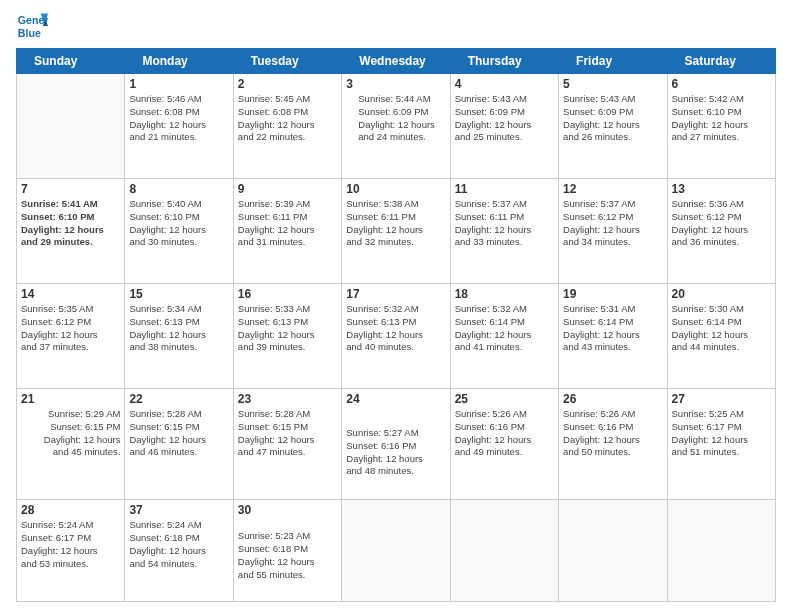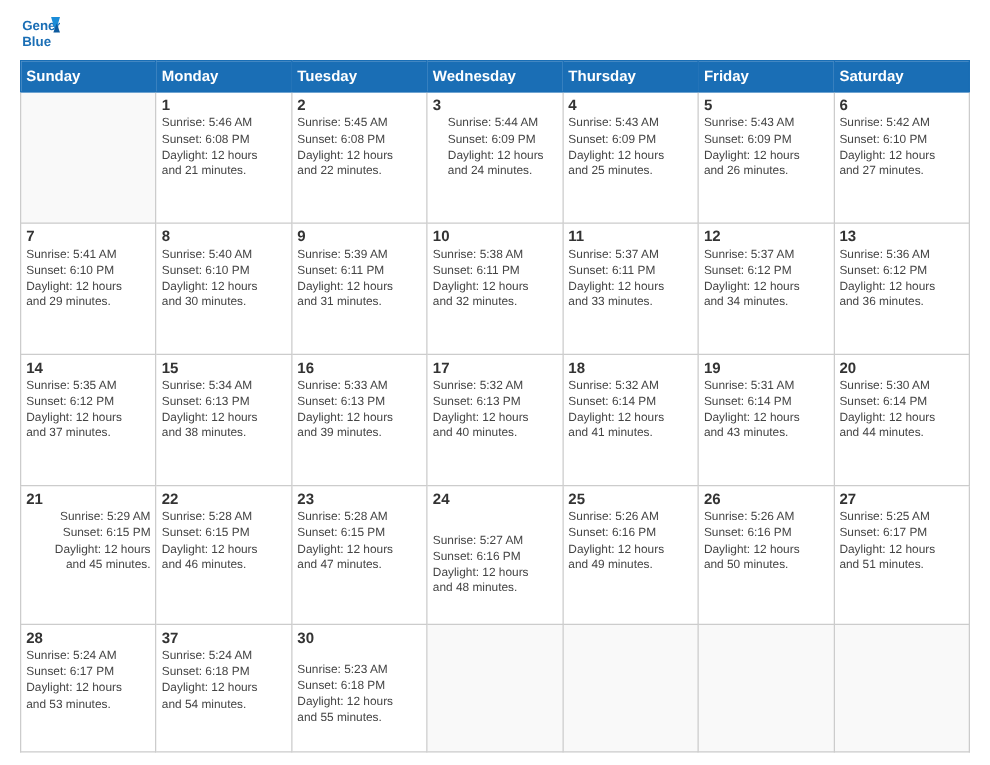--- a/index.html
+++ b/index.html
@@ -49,21 +49,21 @@
       border: 1px solid #ccc;
       border-collapse: collapse;
       width: 100%;
       table-layout: fixed;
     }
     .calendar th {
       background-color: #1a6eb5;
       color: #fff;
       font-size: 12px;
       font-weight: bold;
-      padding: 5px 4px;
+      padding: 5px 17px;
       border: 1px solid #1a6eb5;
       text-align: left;
       margin-left: 45px;
     }
     .calendar td {
       border: 1px solid #ccc;
       vertical-align: top;
       padding: 3px 4px;
       font-size: 10px;
       color: #333;
@@ -168,21 +168,21 @@
             <span class="day-num">6</span>
             <div class="day-info" style="white-space: pre-line;">Sunrise: 5:42 AM
 Sunset: 6:10 PM
 Daylight: 12 hours
 and 27 minutes.</div>
           </td>
         </tr>
         <tr>
           <td>
             <span class="day-num">7</span>
-            <div class="day-info" style="white-space: pre-line;">Sunrise: 5:41 AM
+            <div class="day-info" style="white-space: pre-line; font-weight: bold;">Sunrise: 5:41 AM
 Sunset: 6:10 PM
 Daylight: 12 hours
 and 29 minutes.</div>
           </td>
           <td>
             <span class="day-num">8</span>
             <div class="day-info" style="white-space: pre-line;">Sunrise: 5:40 AM
 Sunset: 6:10 PM
 Daylight: 12 hours
 and 30 minutes.</div>

